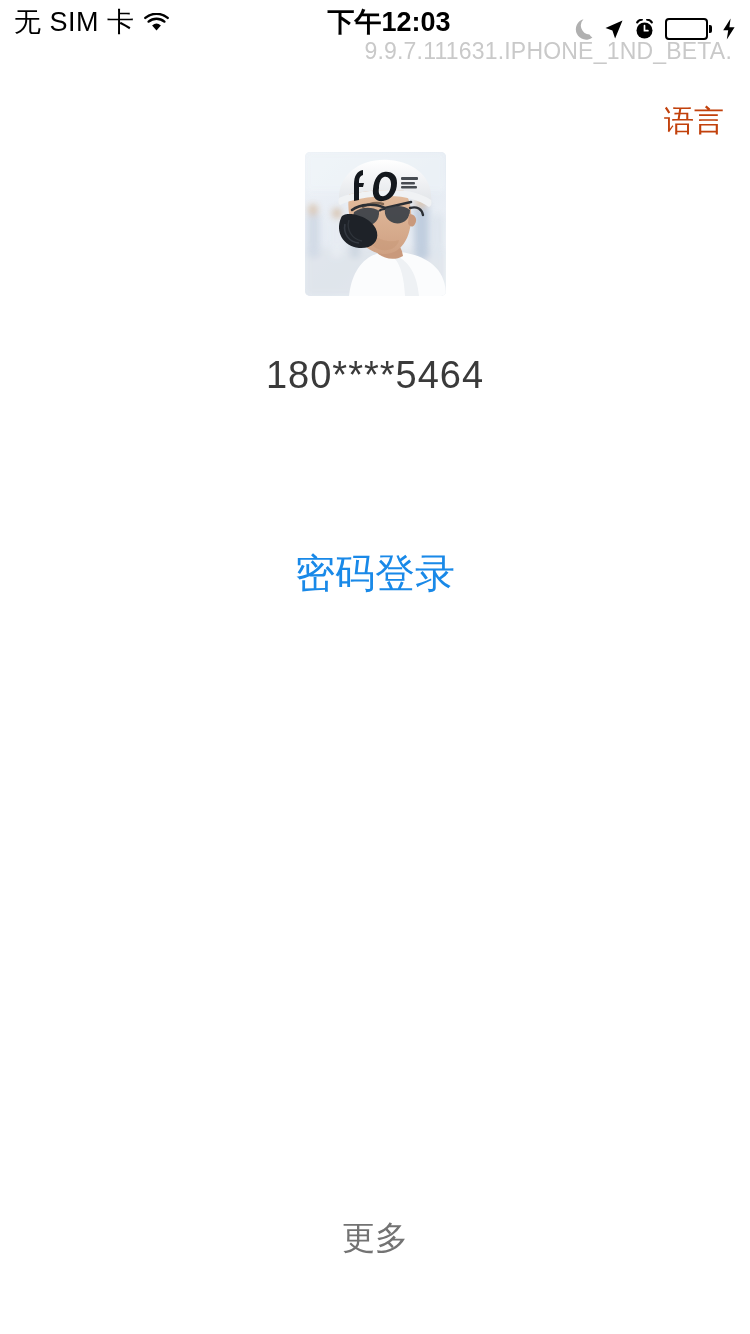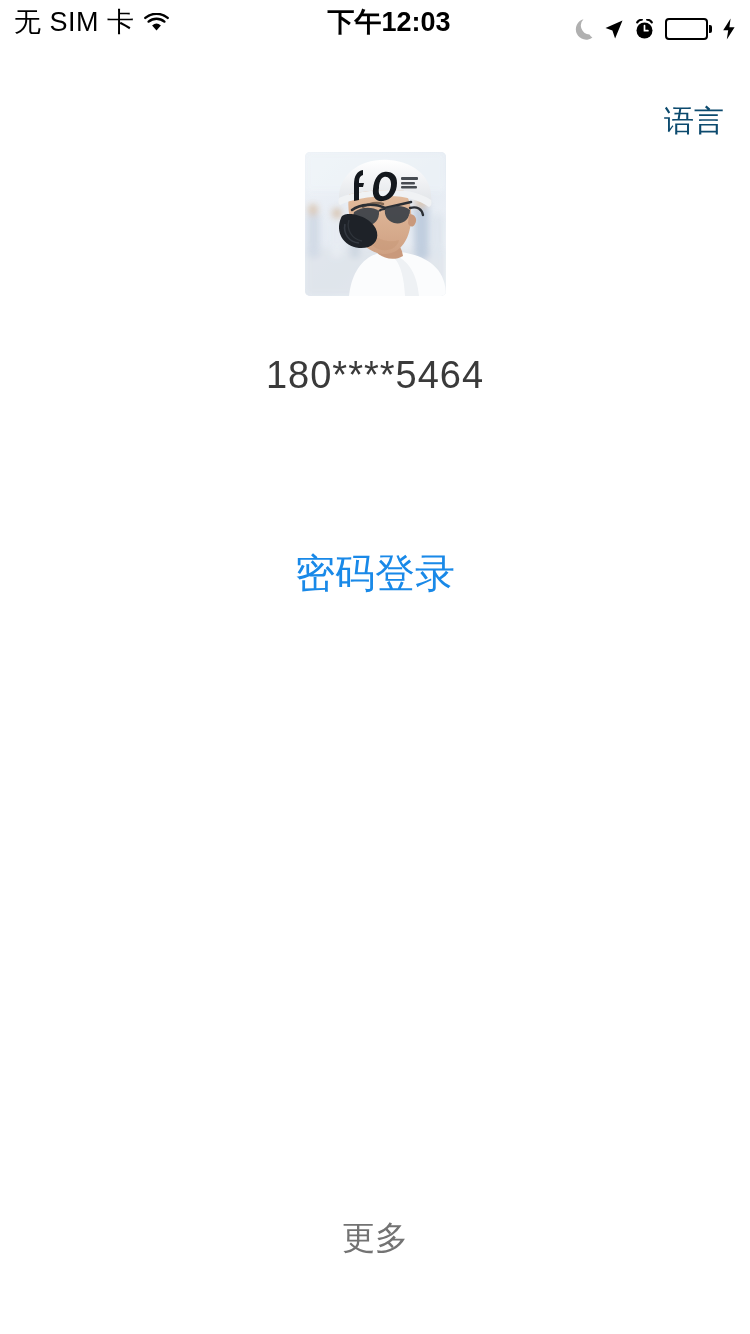--- a/index.html
+++ b/index.html
@@ -46,21 +46,21 @@
 
   
   .version {
     position:absolute; top:38px; right:18px;
     font-size:23px; color:#c9c9c9; letter-spacing:0.2px; white-space:nowrap;
   }
 
   
   .lang-btn {
     position:absolute; top:101px; right:26px;
-    font-size:30px; color:#0c4a6e; cursor:pointer;
+    font-size:30px; color:#c2410c; cursor:pointer;
     font-family:"Liberation Sans","DejaVu Sans",sans-serif;
   }
 
   
   .avatar {
     position:absolute; left:305px; top:152px; width:141px; height:144px;
     border-radius:5px; overflow:hidden; background:#eef1f5;
   }
   .avatar svg { display:block; width:141px; height:144px; }
 
@@ -142,20 +142,21 @@
         <span class="cap"></span>
       </span>
       <span>
         <svg class="icon-bolt" viewBox="0 0 14 22">
           <path d="M8.6 0.5 L1.2 12.2 H6.2 L4.8 21.5 L12.6 9.3 H7.4 Z" fill="#000"></path>
         </svg>
       </span>
     </div>
   </div>
 
+  <div class="version">9.9.7.111631.IPHONE_1ND_BETA.</div>
 
   <div class="lang-btn">语言</div>
 
   <div class="avatar">
     <svg viewBox="0 0 141 144" preserveAspectRatio="xMidYMid slice">
       <defs>
         <linearGradient id="bgsky" x1="0" y1="0" x2="1" y2="1">
           <stop offset="0%" stop-color="#eef2f7"></stop>
           <stop offset="55%" stop-color="#e4eaf2"></stop>
           <stop offset="100%" stop-color="#f4f7fa"></stop>

